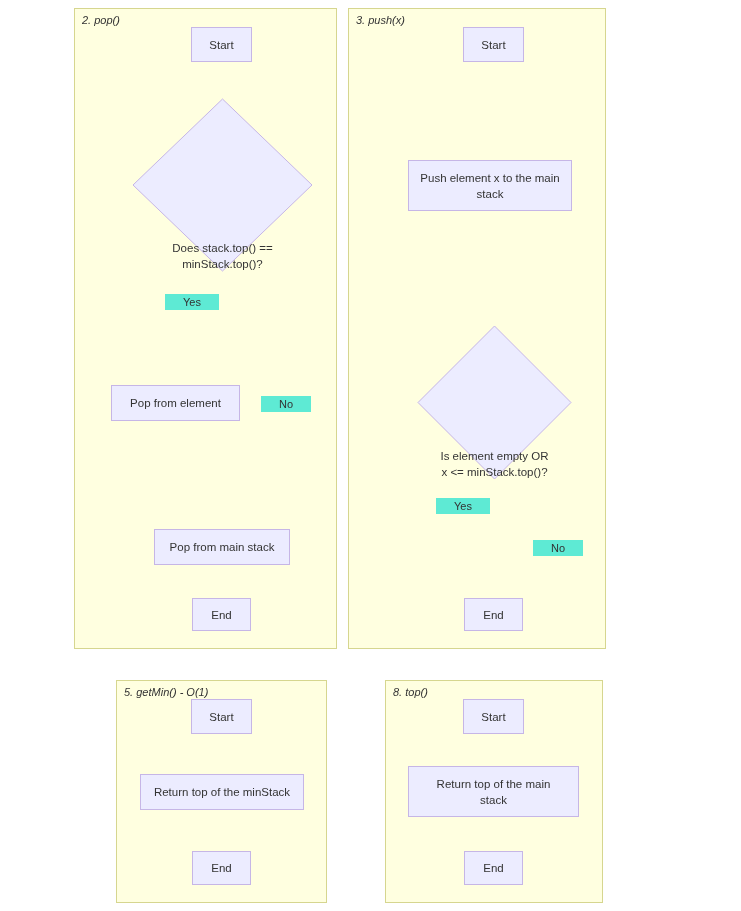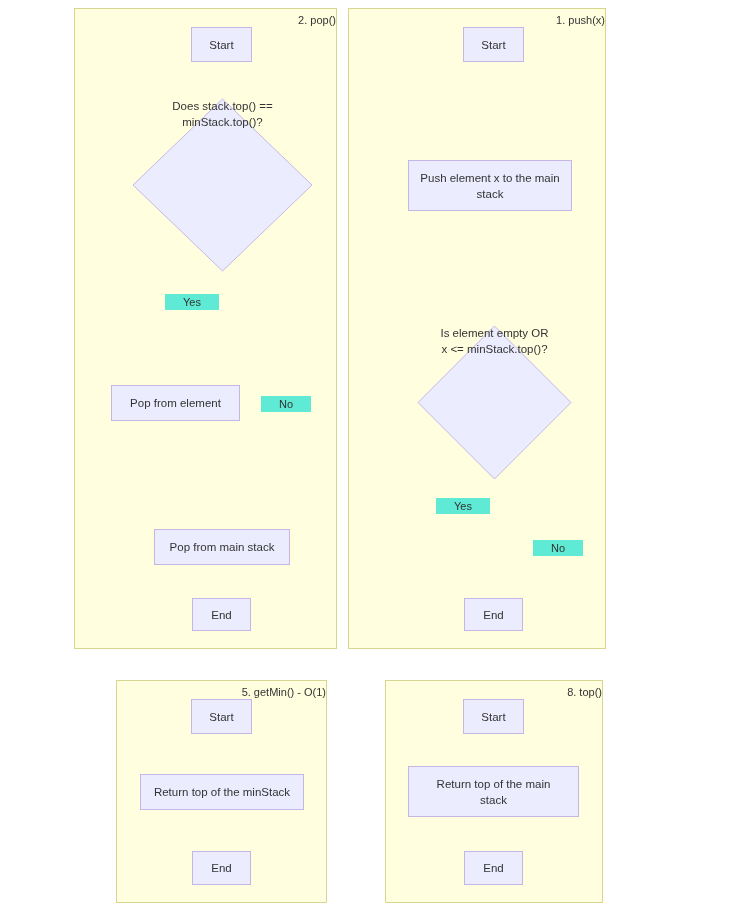--- a/index.html
+++ b/index.html
@@ -21,27 +21,28 @@
     height: 911px;
   }
   .panel {
     position: absolute;
     background: #ffffe0;
     border: 1px solid #d6d68f;
     box-sizing: border-box;
   }
   .panel-title {
     position: absolute;
-    left: 0;
+    left: 7px;
     right: 0;
     top: 4px;
-    text-align: right;
+    text-align: left;
     font-size: 11px;
     color: #333333;
     line-height: 14px;
+    font-style: italic;
   }
   .node {
     position: absolute;
     box-sizing: border-box;
     background: #ececff;
     border: 1px solid #c6b6e6;
     color: #333333;
     font-size: 11.5px;
     display: flex;
     align-items: center;
@@ -59,21 +60,21 @@
     top: 0;
     display: block;
   }
   .diamond-label {
     position: absolute;
     left: 0;
     top: 0;
     width: 100%;
     height: 100%;
     display: flex;
-    align-items: flex-start;
+    align-items: flex-end;
     justify-content: center;
     text-align: center;
     font-size: 11.5px;
     color: #333333;
     line-height: 16px;
     pointer-events: none;
   }
   .edge-label {
     position: absolute;
     background: #5eead4;
@@ -158,21 +159,21 @@
 
   <div class="node" style="left:154px; top:529px; width:136px; height:36px;">
     <span>Pop from main stack</span>
   </div>
 
   <div class="node" style="left:192px; top:598px; width:59px; height:33px;">
     <span>End</span>
   </div>
 
   <div class="panel" style="left:348px; top:8px; width:258px; height:641px;">
-    <div class="panel-title">1. push(x)</div>
+    <div class="panel-title">3. push(x)</div>
   </div>
 
   <div class="node" style="left:463px; top:27px; width:61px; height:35px;">
     <span>Start</span>
   </div>
 
   <div class="node" style="left:408px; top:160px; width:164px; height:51px;">
     <span>
       <span>Push element x to the main</span><br>
       <span>stack</span>

